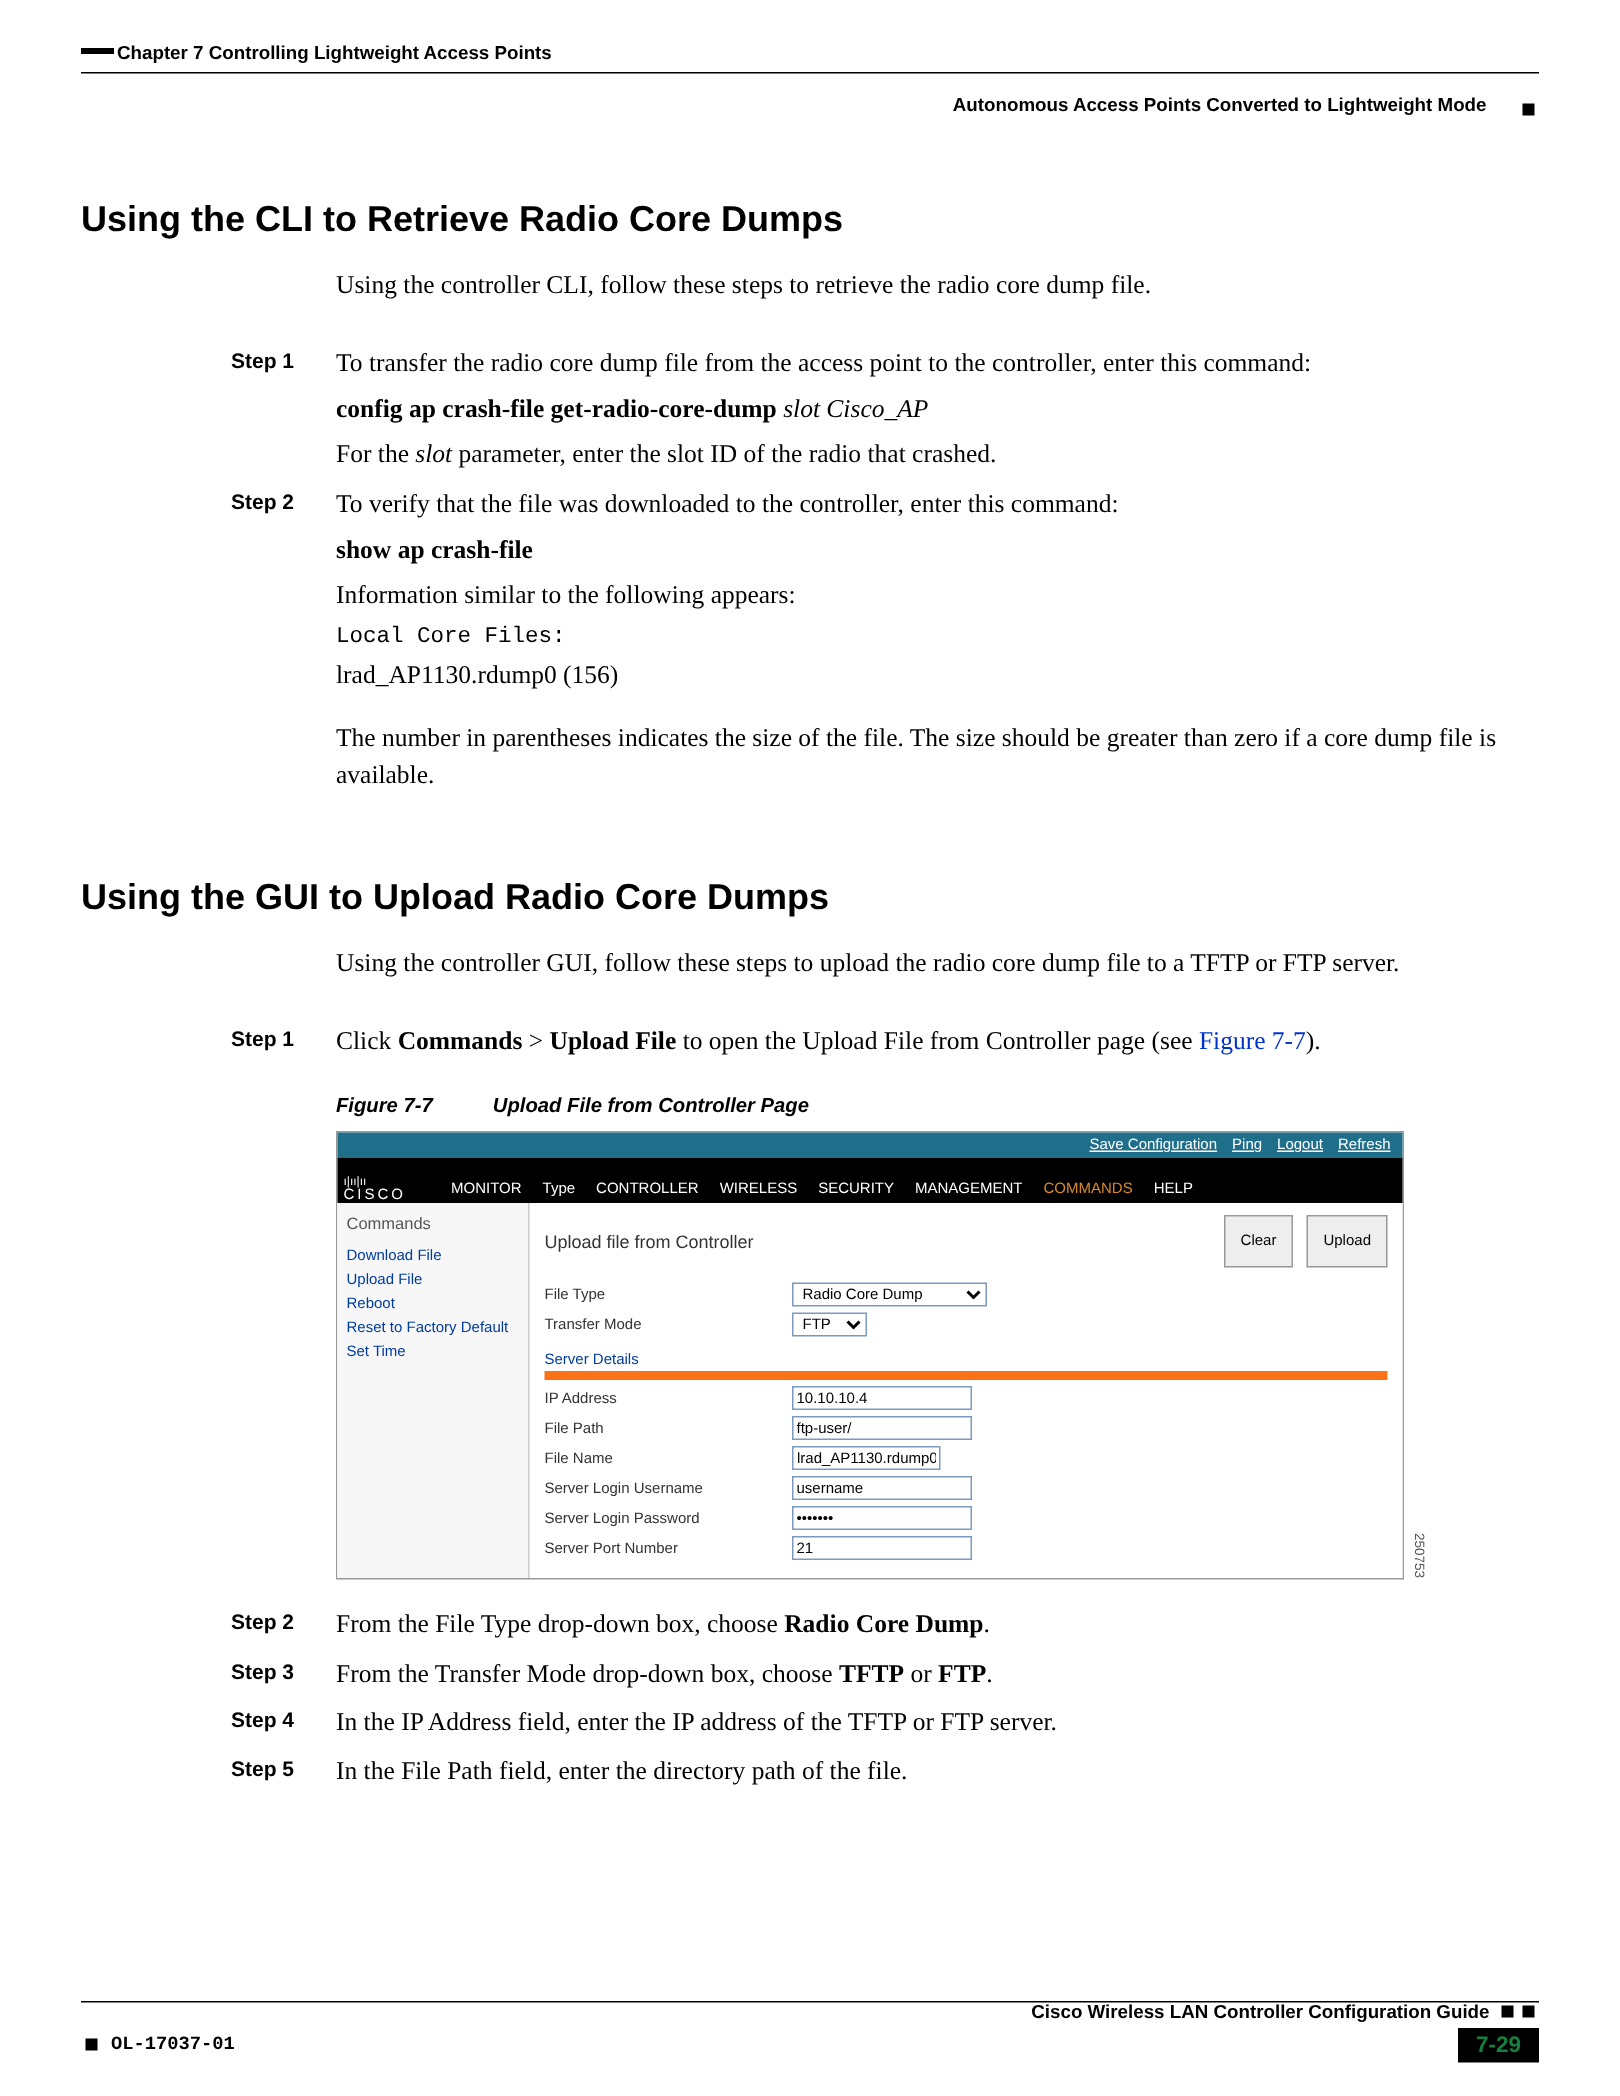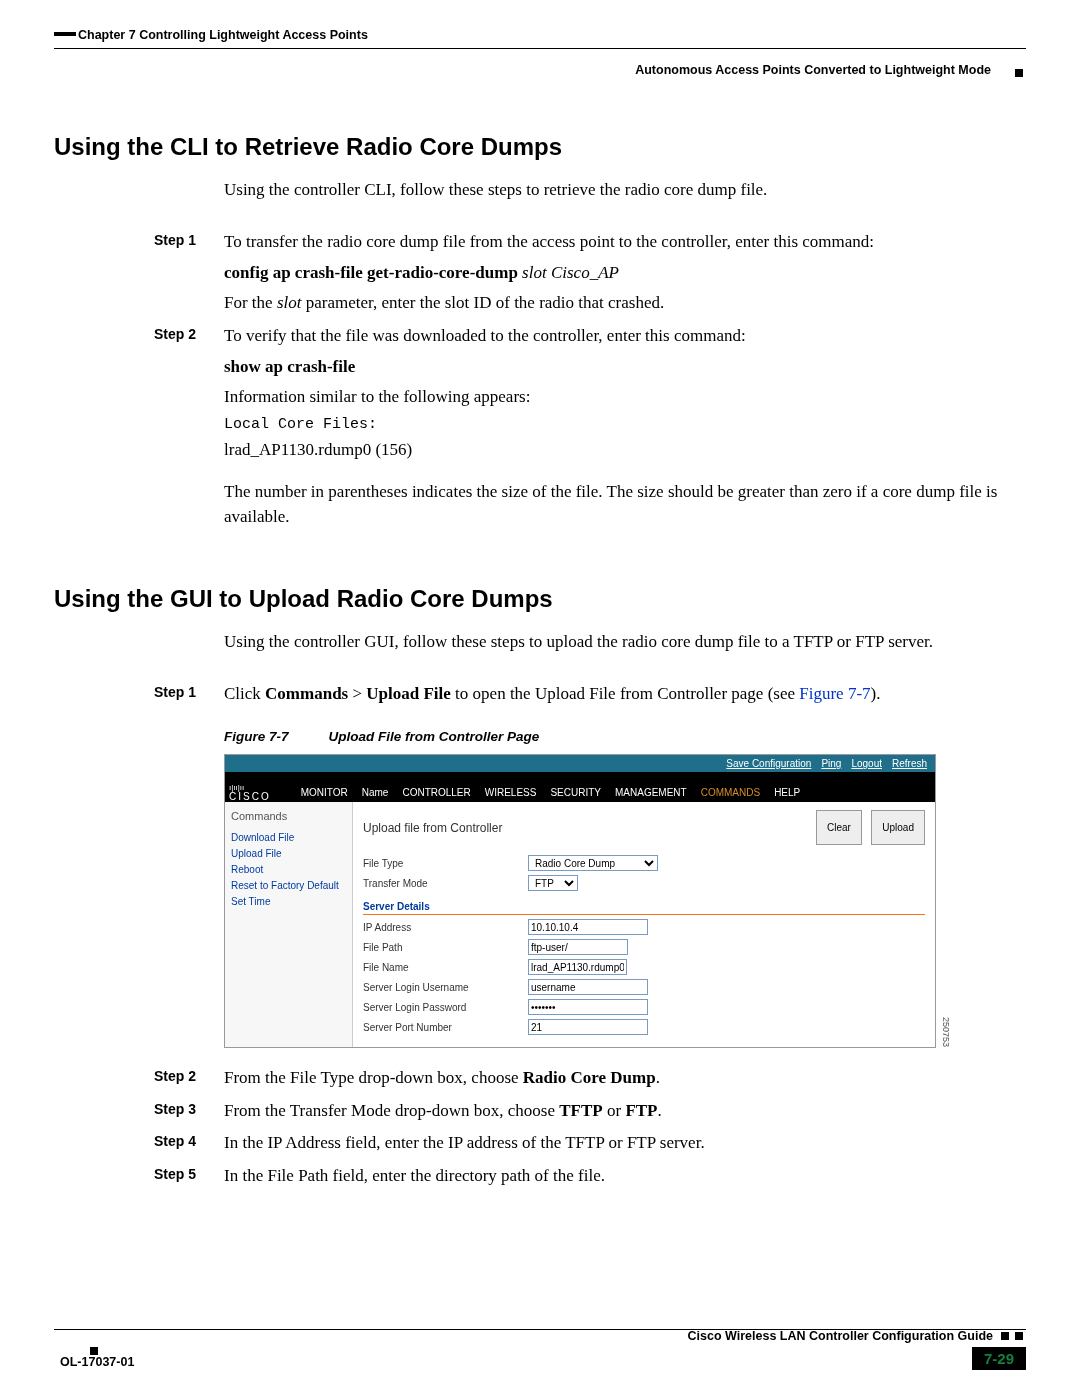--- a/index.html
+++ b/index.html
@@ -135,42 +135,42 @@
   .ss-main-title { font-size:12px; color:#333; margin-bottom:10px; display:flex; justify-content:space-between; align-items:center;gap:11px;}
   .ss-btn {
     background:#eee; border:1px solid #999; padding:11px 10px; font-size:10px; margin-left:6px;
   }
   .form-row { display:flex; align-items:center; margin:4px 0; font-size:10px;}
   .form-row .lab { width:165px; color:#333; }
   .form-row input, .form-row select {
     font-size:10px; border:1px solid #7a9ac0; padding:1px 2px; height:16px; box-sizing:border-box;
   }
   .form-row select { background:#fff; }
-  .section-hdr { color:#003b9e; font-weight:bold; font-size:10px; margin:10px 0 2px 0; border-bottom:1px solid #f97316; padding-bottom:2px;}
+  .section-hdr { color:#003b9e; font-weight:normal; font-size:10px; margin:10px 0 2px 0; border-bottom:6px solid #f97316; padding-bottom:2px;}
   .sideno {
     position:absolute;
     right:-16px;
     bottom:0;
     font-size:9px;
     writing-mode: vertical-rl;
     color:#555;
   }
   .footer {
     margin-top: 140px;
   }
   .footer-rule { border-top:1px solid #000; }
   .footer-row1 {
     display:flex; justify-content:flex-end; align-items:center;
     font-family: Liberation Sans, sans-serif; font-weight:bold; font-size:12.5px;
     margin-top:-1px;
   }
   .footer-row2 {
     display:flex; justify-content:space-between; align-items:center; margin-top:4px;
   }
-  .doc-id { font-family: Liberation Sans, sans-serif; font-weight:bold; font-size:12.5px; display:flex; align-items:center;flex-direction:column;}
+  .doc-id { font-family: Liberation Mono, monospace; font-weight:bold; font-size:12.5px; display:flex; align-items:center;}
   .page-num {
     background:#000; color:#15803d; font-family: Arial, Helvetica, sans-serif;
     font-weight:bold; font-size:15px; padding:3px 12px;
   }
 </style>
 </head>
 <body>
 
 <div class="page">
 
@@ -235,21 +235,21 @@
       <span>Logout</span>
       <span>Refresh</span>
     </div>
     <div class="ss-navrow">
       <div class="logo">
         <span class="bars">ı|ıı|ıı</span>
         <span>CISCO</span>
       </div>
       <div class="nav-items">
         <span>MONITOR</span>
-        <span>Name</span>
+        <span>Type</span>
         <span>CONTROLLER</span>
         <span>WIRELESS</span>
         <span>SECURITY</span>
         <span>MANAGEMENT</span>
         <span class="active">COMMANDS</span>
         <span>HELP</span>
       </div>
     </div>
     <div class="ss-body">
       <div class="ss-side">
@@ -276,21 +276,21 @@
           <span class="lab">Transfer Mode</span>
           <select style="width:50px;"><option>FTP</option></select>
         </div>
         <div class="section-hdr">Server Details</div>
         <div class="form-row">
           <span class="lab">IP Address</span>
           <input style="width: 120px;" value="10.10.10.4">
         </div>
         <div class="form-row">
           <span class="lab">File Path</span>
-          <input style="width: 100px;" value="ftp-user/">
+          <input style="width: 120px;" value="ftp-user/">
         </div>
         <div class="form-row">
           <span class="lab">File Name</span>
           <input style="width: 99px;" value="lrad_AP1130.rdump0">
         </div>
         <div class="form-row">
           <span class="lab">Server Login Username</span>
           <input style="width: 120px;" value="username">
         </div>
         <div class="form-row">

